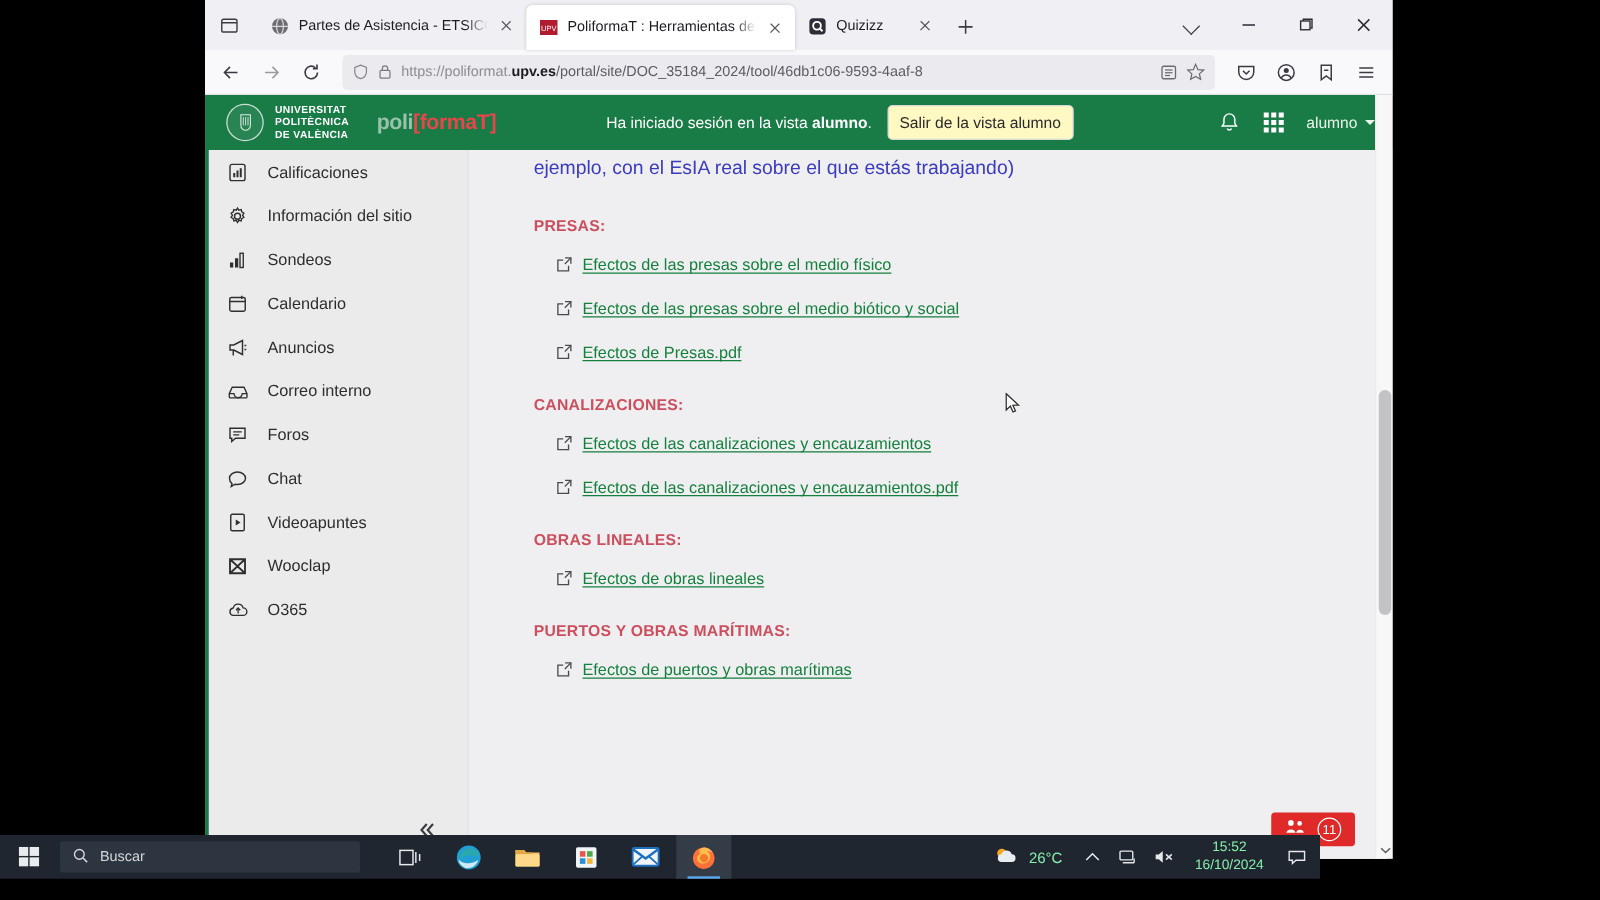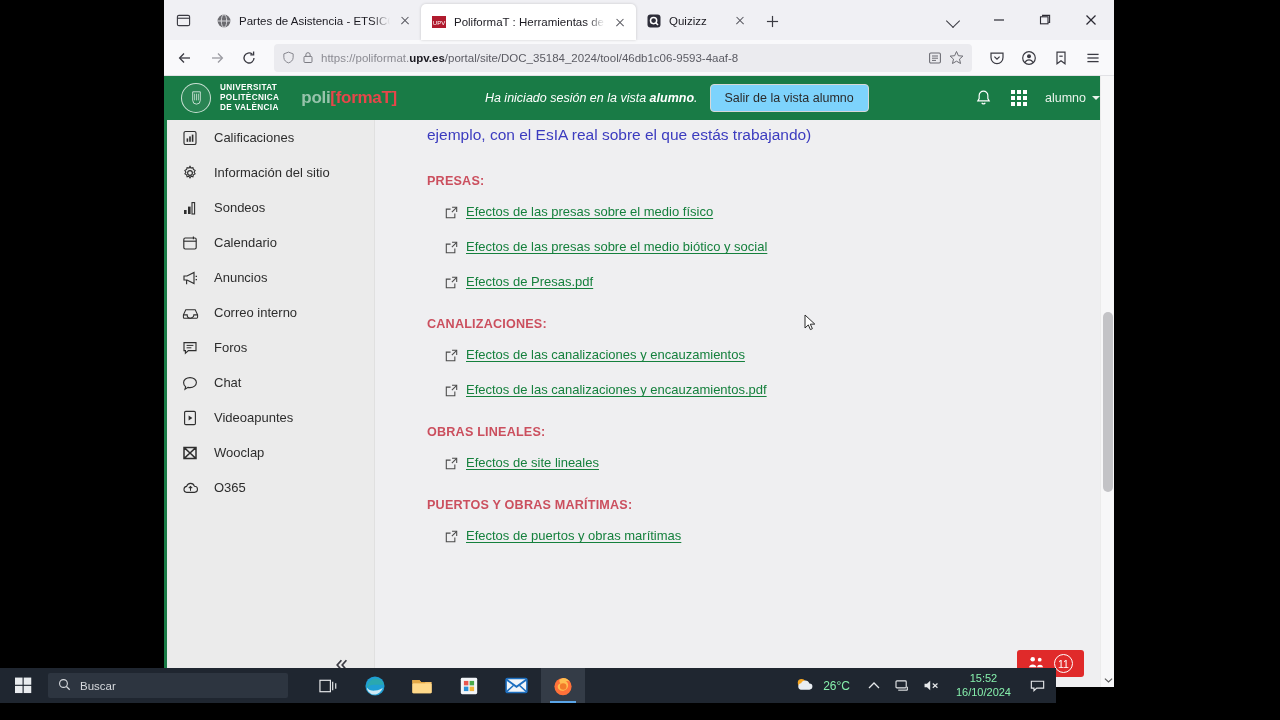--- a/index.html
+++ b/index.html
@@ -99,25 +99,25 @@
     width: 30px; height: 30px; border-radius: 50%;
     border: 1.2px solid rgba(255,255,255,.75);
     display:flex; align-items:center; justify-content:center;
     background: rgba(255,255,255,.07);
   }
   .upv-text { font-size: 8.2px; line-height: 1.24; letter-spacing: .35px; font-weight: 600; }
   .pf-logo { margin-left: 22px; font-size: 17px; font-weight: 700; letter-spacing: -.3px; }
   .pf-logo .poli { color: rgba(255,255,255,.55); }
   .pf-logo .format { color: #e8464a; }
   .hdr-center { display: flex; align-items: center; gap: 12px; margin-left: 88px; }
-  .hdr-msg { font-size: 12.5px; font-style: italic; }
+  .hdr-msg { font-size: 12.5px; }
   .hdr-msg b { font-weight: 700; }
   .exit-btn {
-    background: #7dd3fc; color: #2b2b2b; border-radius: 4px;
-    padding: 6px 14px; font-size: 12.5px; border: 1px solid #d8d8d8;
+    background: #fef9c3; color: #2b2b2b; border-radius: 4px;
+    padding: 6px 9px; font-size: 12.5px; border: 1px solid #d8d8d8;
   }
   .hdr-right { margin-left: auto; display: flex; align-items: center; gap: 16px; }
   .hdr-icon { width: 20px; height: 20px; display:flex; align-items:center; justify-content:center; }
   .user-chip { display: flex; align-items: center; gap: 6px; font-size: 12.5px; color: #eaf3ec; }
   .caret-dn { width:0;height:0;border-left:4px solid transparent;border-right:4px solid transparent;border-top:4.5px solid #eaf3ec; }
 
   
   .page-body { display: flex; height: calc(100% - 44px); }
   .sidebar {
     width: 211px; flex: 0 0 211px; background: #ebebeb; position: relative;
@@ -610,21 +610,21 @@
 
             <div class="sec-head">OBRAS LINEALES:</div>
             <div class="link-row first-link">
               <span class="ext">
                 <svg width="13" height="13" viewBox="0 0 14 14">
                     <path d="M7.6 1.4 H12.6 V6.4" fill="none" stroke="#4a4a4a" stroke-width="1.15"></path>
                     <line x1="12.6" y1="1.4" x2="7.4" y2="6.6" stroke="#4a4a4a" stroke-width="1.15"></line>
                     <path d="M10.6 8.2 V12.6 H1.4 V3.4 H6" fill="none" stroke="#4a4a4a" stroke-width="1.15"></path>
                   </svg>
               </span>
-              <span class="lnk">Efectos de site lineales</span>
+              <span class="lnk">Efectos de obras lineales</span>
             </div>
 
             <div class="sec-head">PUERTOS Y OBRAS MARÍTIMAS:</div>
             <div class="link-row first-link">
               <span class="ext">
                 <svg width="13" height="13" viewBox="0 0 14 14">
                     <path d="M7.6 1.4 H12.6 V6.4" fill="none" stroke="#4a4a4a" stroke-width="1.15"></path>
                     <line x1="12.6" y1="1.4" x2="7.4" y2="6.6" stroke="#4a4a4a" stroke-width="1.15"></line>
                     <path d="M10.6 8.2 V12.6 H1.4 V3.4 H6" fill="none" stroke="#4a4a4a" stroke-width="1.15"></path>
                   </svg>

